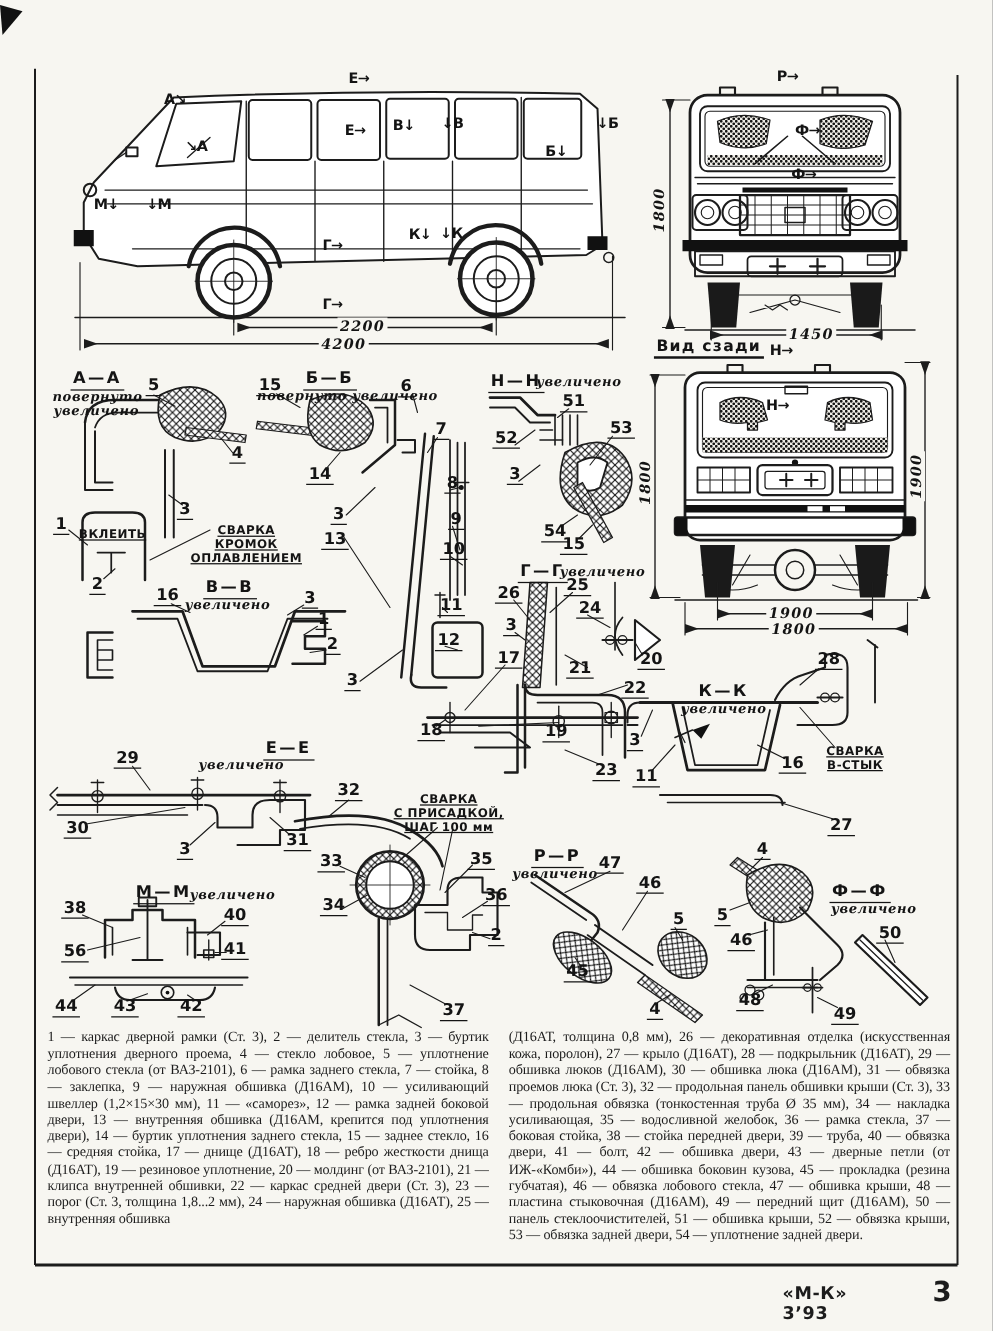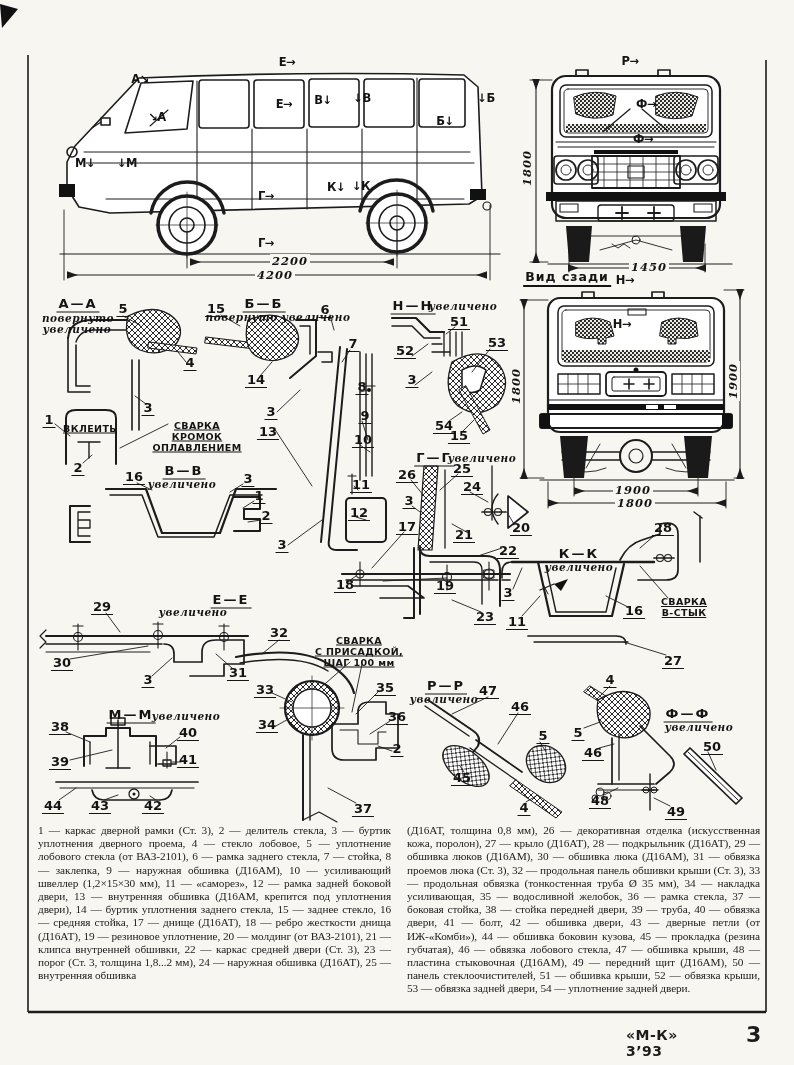--- a/index.html
+++ b/index.html
@@ -483,21 +483,21 @@
       <div class="lbl callout" style="left: 148px; top: 680px;">3</div>
       <div class="lbl callout" style="left: 238px; top: 673px;">31</div>
       <div class="lbl callout" style="left: 279px; top: 633px;">32</div>
       <div class="lbl callout" style="left: 265px; top: 690px;">33</div>
       <div class="lbl callout" style="left: 267px; top: 725px;">34</div>
       <div class="lbl callout" style="left: 385px; top: 688px;">35</div>
       <div class="lbl callout" style="left: 397px; top: 717px; text-align: center;">36</div>
       <div class="lbl callout" style="left: 397px; top: 749px;">2</div>
       <div class="lbl callout" style="left: 363px; top: 809px;">37</div>
       <div class="lbl callout" style="left: 60px; top: 727px;">38</div>
-      <div class="lbl callout" style="left: 60px; top: 762px;">39</div>
+      <div class="lbl callout" style="left: 60px; top: 762px;">56</div>
       <div class="lbl callout" style="left: 188px; top: 733px;">40</div>
       <div class="lbl callout" style="left: 188px; top: 760px;">41</div>
       <div class="lbl callout" style="left: 53px; top: 806px;">44</div>
       <div class="lbl callout" style="left: 100px; top: 806px;">43</div>
       <div class="lbl callout" style="left: 153px; top: 806px;">42</div>
       <div class="lbl callout" style="left: 488px; top: 691px;">47</div>
       <div class="lbl callout" style="left: 520px; top: 707px;">46</div>
       <div class="lbl callout" style="left: 543px; top: 736px;">5</div>
       <div class="lbl callout" style="left: 462px; top: 778px;">45</div>
       <div class="lbl callout" style="left: 524px; top: 808px;">4</div>

